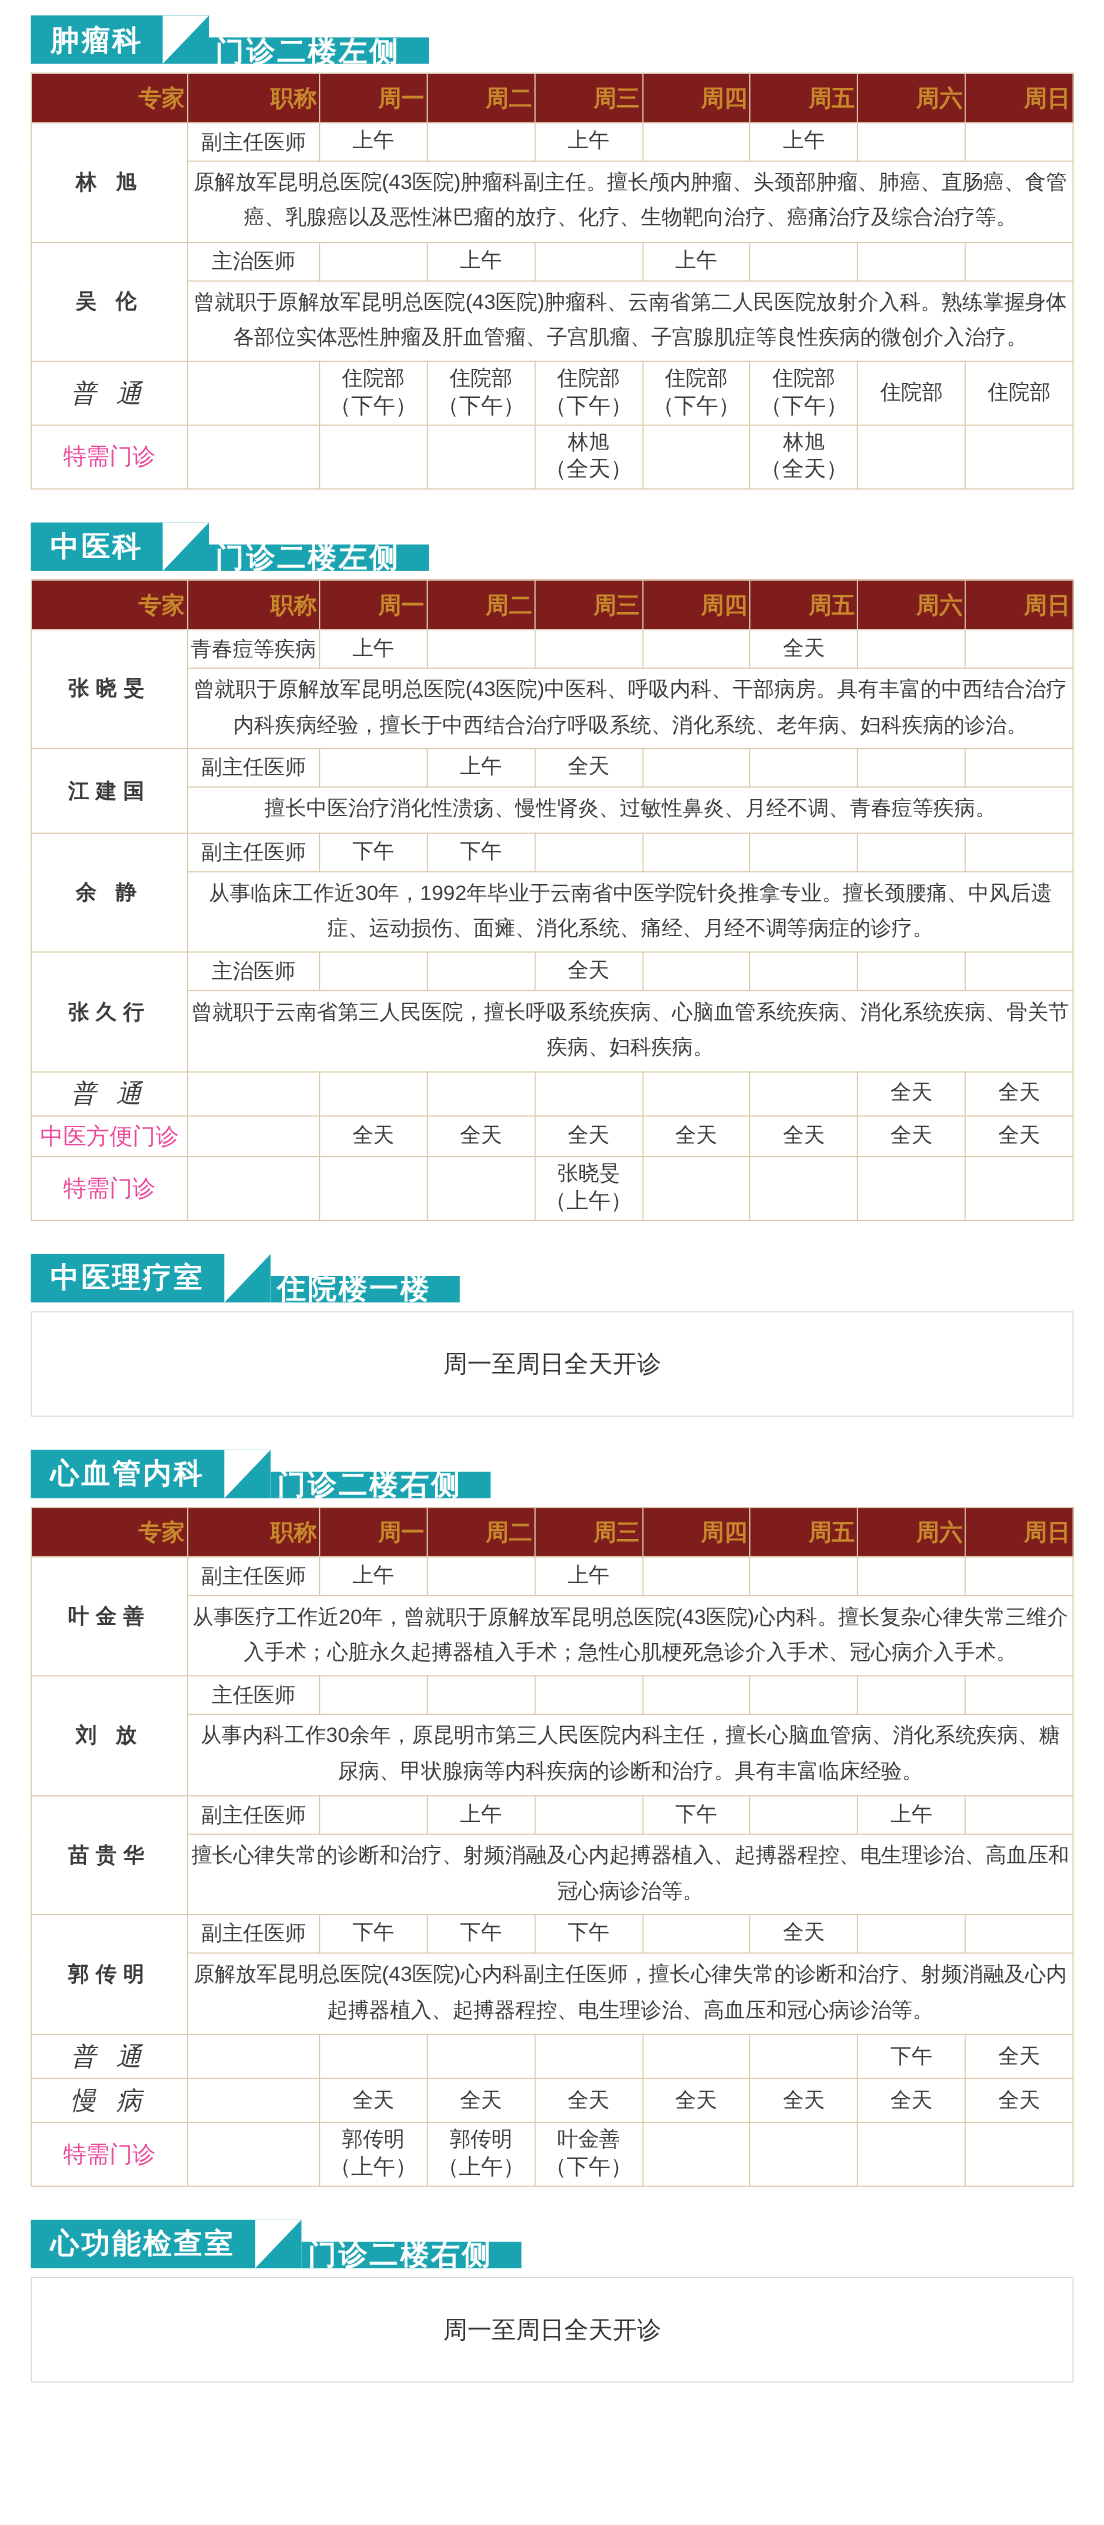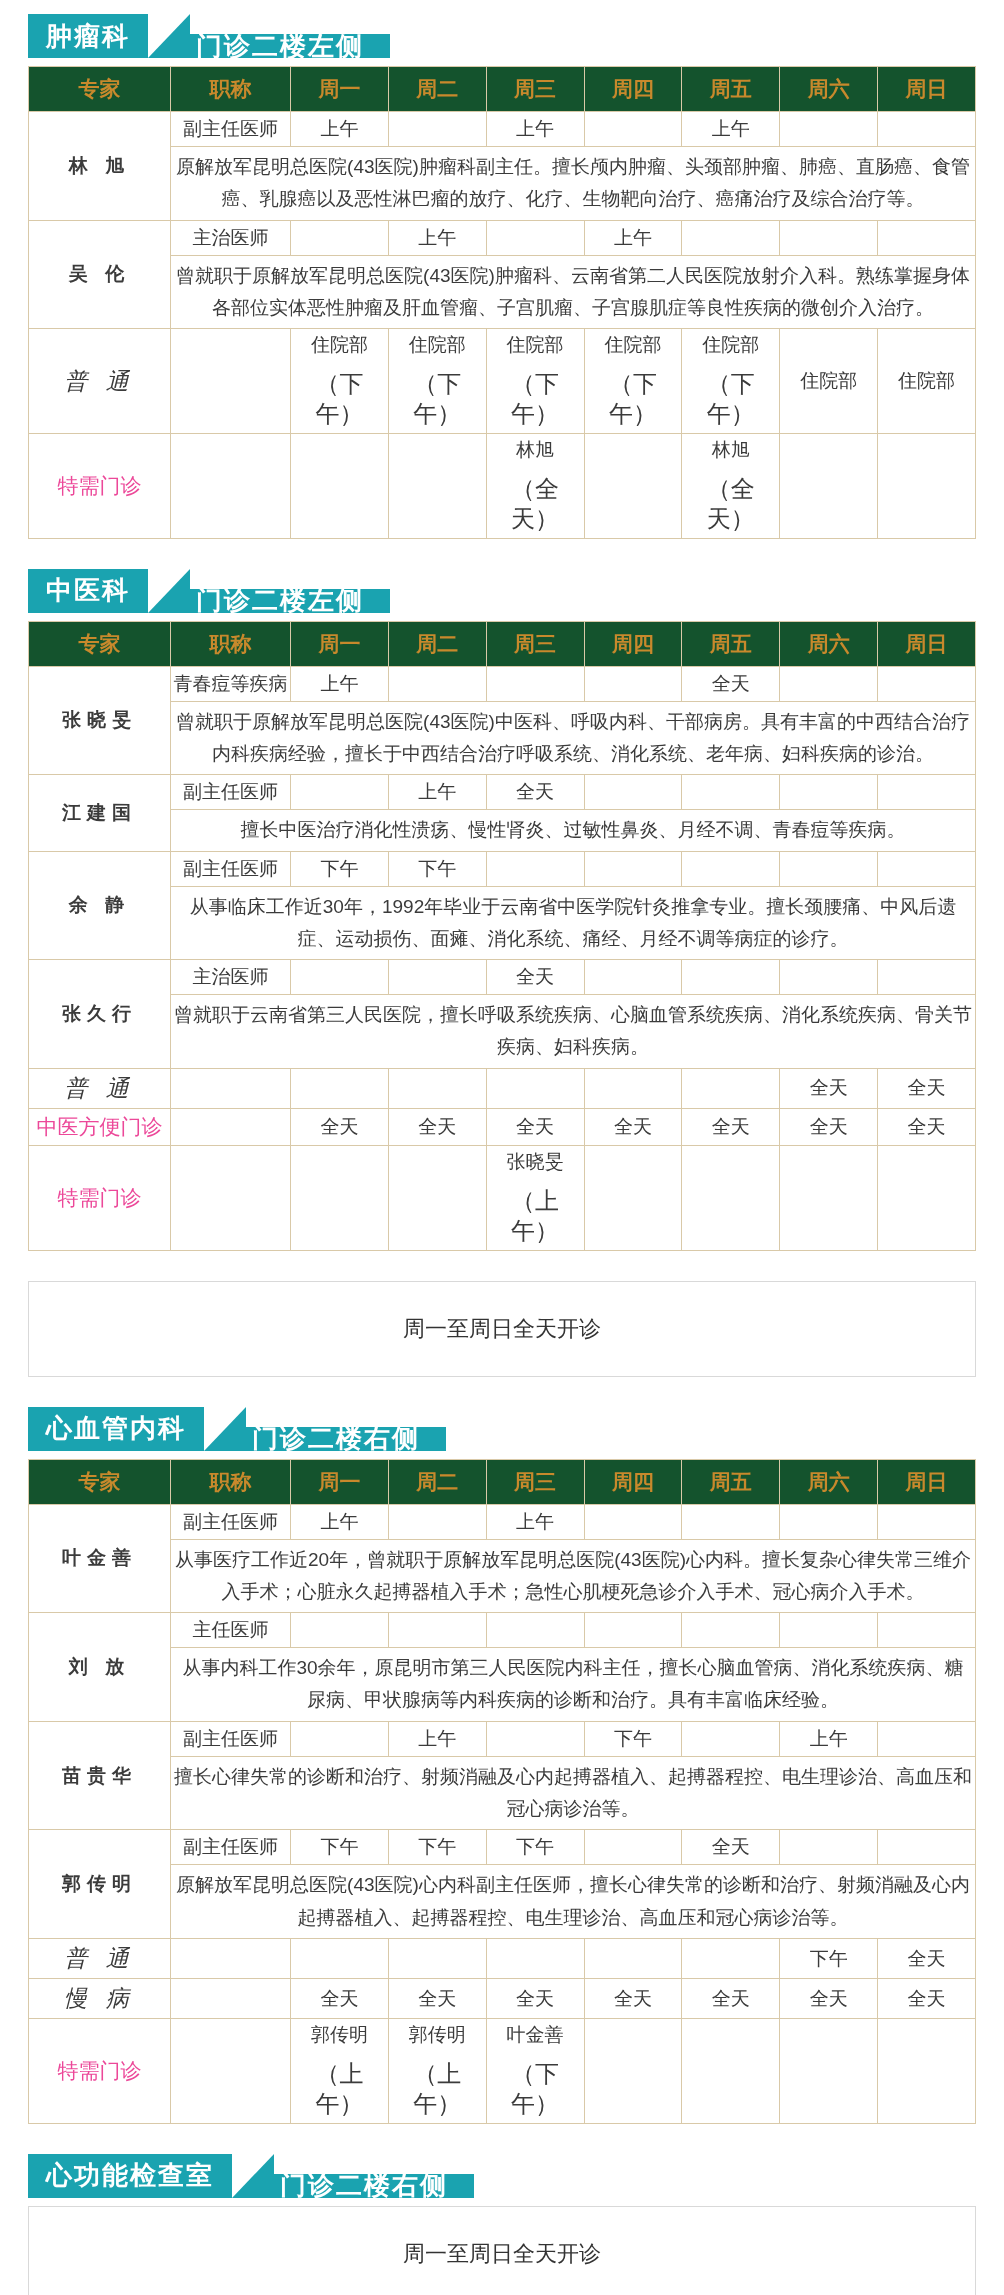--- a/index.html
+++ b/index.html
@@ -39,38 +39,38 @@
   table.sched td,table.sched th{
     border:1px solid #d9c9a8;
     padding:4px 2px;
     text-align:center;
     vertical-align:middle;
     font-size:19px;
     color:#3b3b3b;
     background:#fff;
   }
   table.sched thead th{
-    background:#14532d;color:#c8892c;font-size:21px;font-weight:bold;height:36px;
+    background:#7f1d1d;color:#c8892c;font-size:21px;font-weight:bold;height:36px;text-align:right;
   }
   col.c-name{width:142px;}
   col.c-title{width:120px;}
   col.c-day{width:auto;}
 
   td.name{
     color:#2aa0ab;font-size:27px;font-weight:bold;letter-spacing:6px;
   }
   td.name.plain{color:#3b3b3b;font-size:23px;font-weight:normal;letter-spacing:6px;font-style:italic;}
   td.name.small{color:#ec4899;font-size:21px;font-weight:normal;letter-spacing:0px;}
   td.title{font-size:19px;color:#3b3b3b;}
   td.slot{font-size:19px;color:#3b3b3b;line-height:1.25;}
   td.desc{
     text-align:left;font-size:16px;line-height:1.7;color:#4a4a4a;
     padding:6px 10px;
   }
-  .sub{display:block;font-size:24px;margin-top:12px;}
+  .sub{display:block;font-size:20px;}
 
   
   .notice{
     border:1px solid #d9d9d9;text-align:center;font-size:22px;color:#333;
     padding:32px 0;margin-bottom:30px;background:#fff;
   }
   .notice.last{margin-bottom:6px;}
 </style>
 </head>
 <body>
@@ -277,20 +277,25 @@
           <td class="slot"></td>
           <td class="slot">张晓旻<span class="sub">（上午）</span></td>
           <td class="slot"></td>
           <td class="slot"></td>
           <td class="slot"></td>
           <td class="slot"></td>
         </tr>
       </tbody>
   </table>
 
+  <div class="sec-head">
+    <div class="sec-dept">中医理疗室</div>
+    <div class="sec-wedge"></div>
+    <div class="sec-loc">住院楼一楼</div>
+  </div>
   <div class="notice">周一至周日全天开诊</div>
 
   <div class="sec-head">
     <div class="sec-dept">心血管内科</div>
     <div class="sec-wedge"></div>
     <div class="sec-loc">门诊二楼右侧</div>
   </div>
   <table class="sched">
     <colgroup>
         <col class="c-name">

